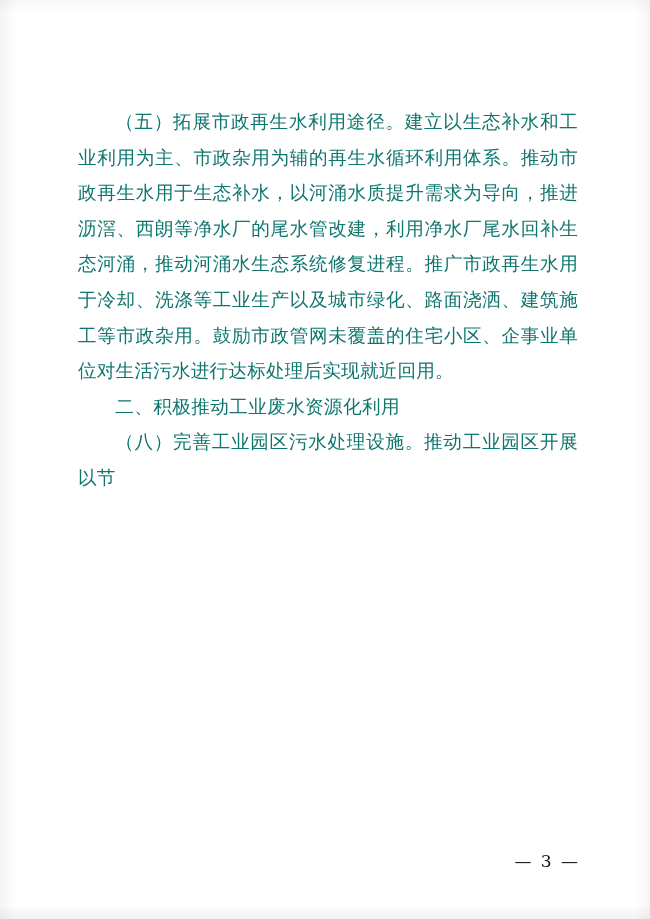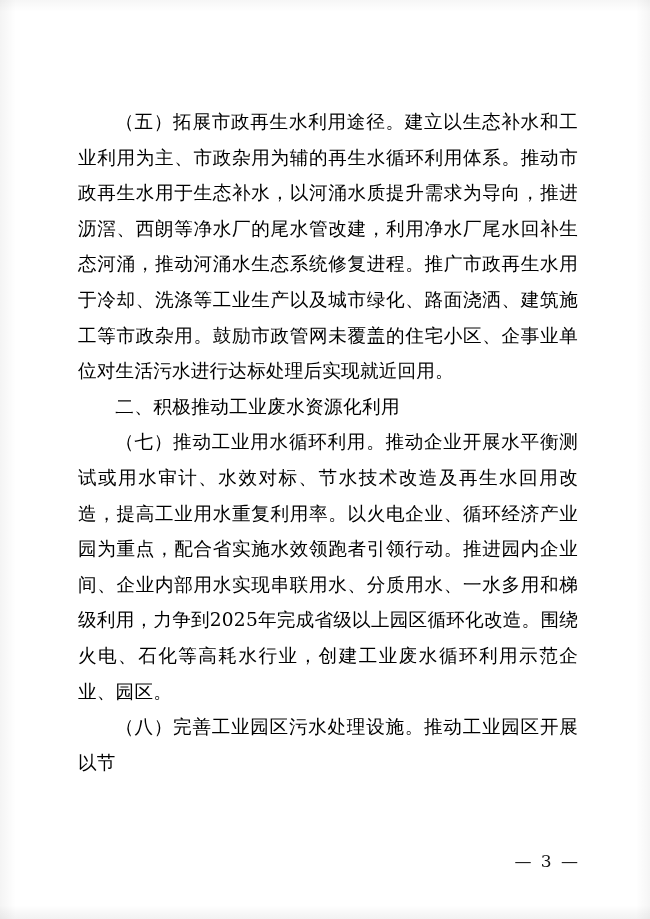--- a/index.html
+++ b/index.html
@@ -23,21 +23,21 @@
     width: 500px;
   }
   .para {
     font-size: 18.6px;
     line-height: 35.6px;
     text-align: justify;
     text-justify: inter-ideograph;
     letter-spacing: 0.2px;
     margin: 0;
     text-indent: 2em;
-    color: #000000;
+    color: #0f766e;
   }
   .para.heading {
     font-weight: normal;
     text-indent: 2em;
     letter-spacing: 0.4px;
   }
   .page-number {
     position: absolute;
     right: 70px;
     bottom: 48px;
@@ -82,19 +82,18 @@
 <div id="page">
 
   <div class="scan-edge-left"></div>
   <div class="scan-edge-top"></div>
   <div class="scan-edge-right"></div>
   <div class="scan-edge-bottom"></div>
 
   <div class="content">
     <p class="para">（五）拓展市政再生水利用途径。建立以生态补水和工业利用为主、市政杂用为辅的再生水循环利用体系。推动市政再生水用于生态补水，以河涌水质提升需求为导向，推进沥滘、西朗等净水厂的尾水管改建，利用净水厂尾水回补生态河涌，推动河涌水生态系统修复进程。推广市政再生水用于冷却、洗涤等工业生产以及城市绿化、路面浇洒、建筑施工等市政杂用。鼓励市政管网未覆盖的住宅小区、企事业单位对生活污水进行达标处理后实现就近回用。</p>
     <p class="para heading">二、积极推动工业废水资源化利用</p>
-    <p class="para">（七）推动工业用水循环利用。推动企业开展水平衡测试或用水审计、水效对标、节水技术改造及再生水回用改造，提高工业用水重复利用率。以火电企业、循环经济产业园为重点，配合省实施水效领跑者引领行动。推进园内企业间、企业内部用水实现串联用水、分质用水、一水多用和梯级利用，力争到2025年完成省级以上园区循环化改造。围绕火电、石化等高耗水行业，创建工业废水循环利用示范企业、园区。</p>
     <p class="para">（八）完善工业园区污水处理设施。推动工业园区开展以节</p>
   </div>
 
   <div class="page-number">— 3 —</div>
 
 </div>
 
 </body></html>

